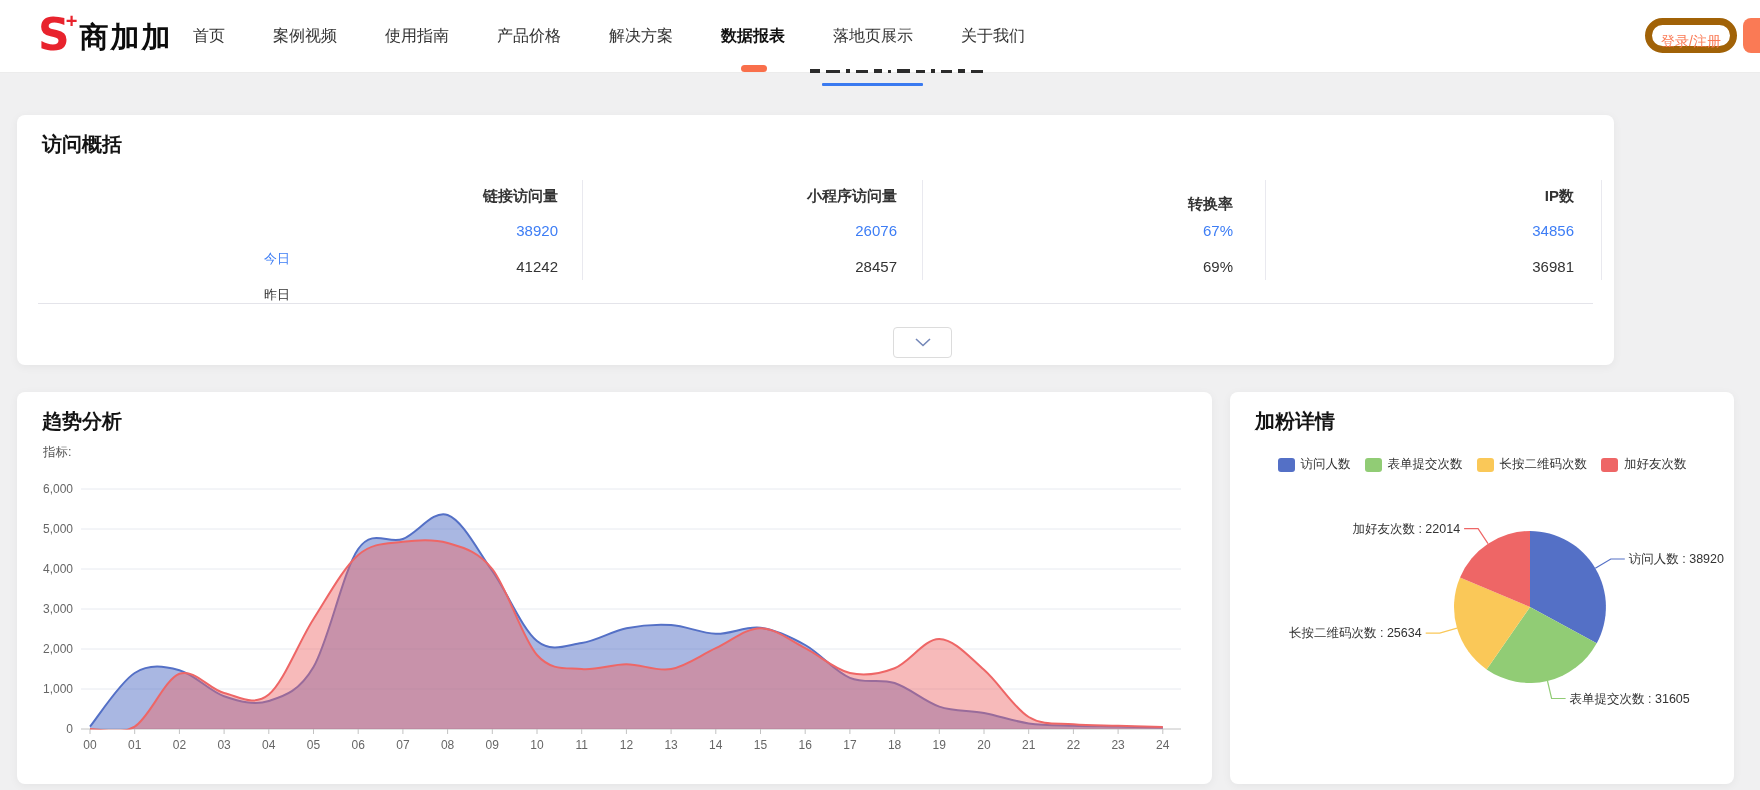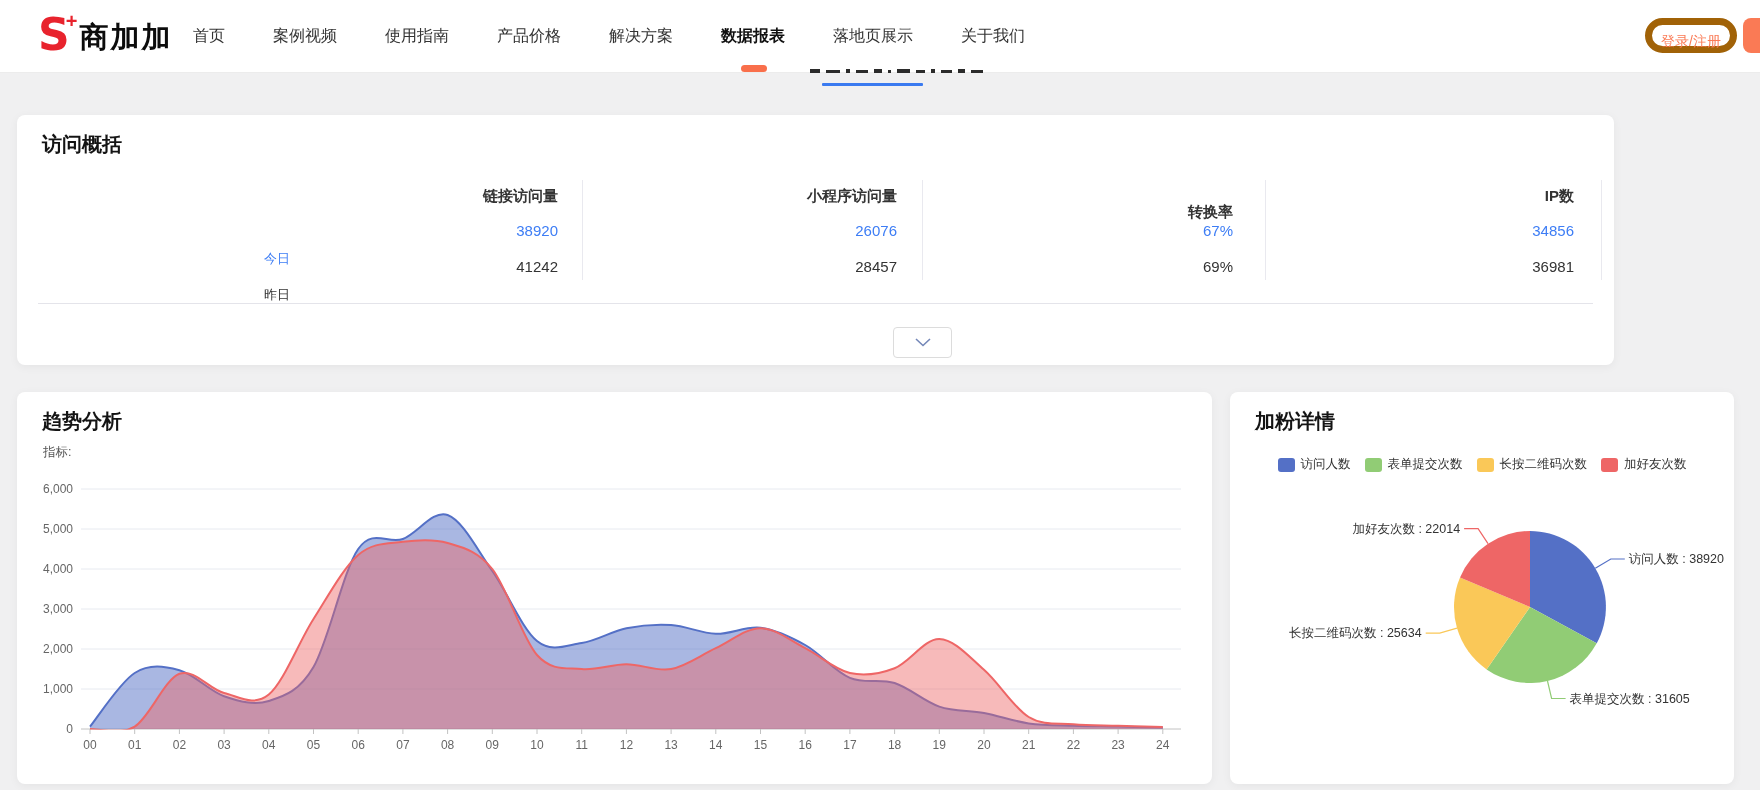--- a/index.html
+++ b/index.html
@@ -95,21 +95,21 @@
     <i style="width:7px"></i>
     <i style="width:12px"></i>
 </div>
 <div class="tab-underline"></div>
 
 <div class="card" id="card-overview">
   <div class="card-title">访问概括</div>
 
   <span class="cell th c1" style="top:72px">链接访问量</span>
   <span class="cell th c2" style="top:72px">小程序访问量</span>
-  <span class="cell th c3" style="top:88px">转换率</span>
+  <span class="cell th c3" style="top:80px">转换率</span>
   <span class="cell th c4" style="top:72px">IP数</span>
 
   <span class="rowlab row-today" style="top:107px">今日</span>
   <span class="cell row-today c1" style="top:107px">38920</span>
   <span class="cell row-today c2" style="top:107px">26076</span>
   <span class="cell row-today c3" style="top:107px">67%</span>
   <span class="cell row-today c4" style="top:107px">34856</span>
 
   <span class="rowlab row-yest" style="top:143px">昨日</span>
   <span class="cell row-yest c1" style="top:143px">41242</span>

